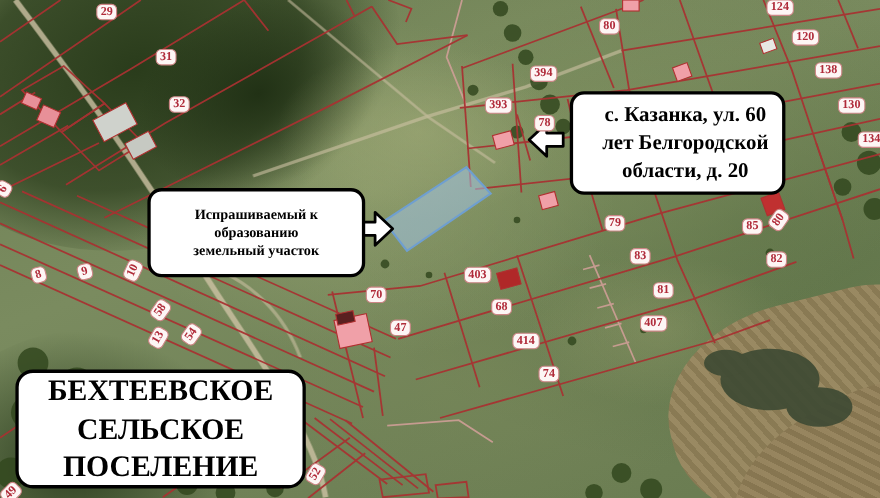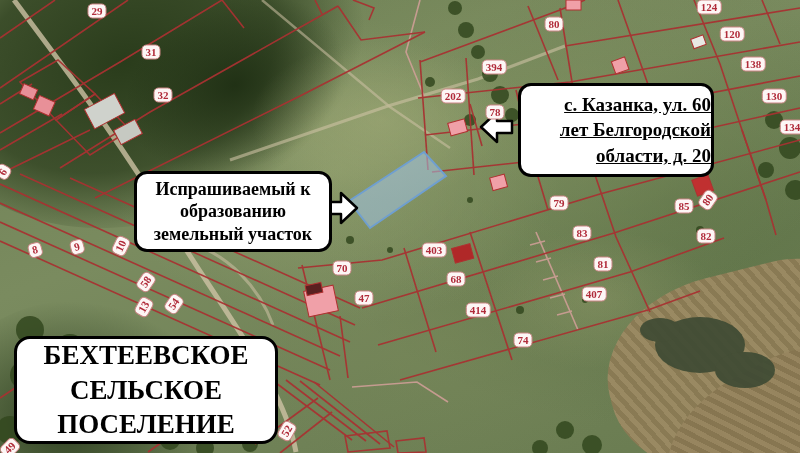--- a/index.html
+++ b/index.html
@@ -30,21 +30,21 @@
   .worn2{left:480px;top:230px;width:240px;height:140px;border-radius:50%;
     background:radial-gradient(ellipse, rgba(150,158,108,.4), transparent 70%);}
   svg.overlay{position:absolute;left:0;top:0;}
   .plabel{position:absolute;transform:translate(-50%,-50%) rotate(var(--r,0deg));
     background:#fdf6f5;border:1px solid #cc8585;border-radius:5px;color:#b02b3a;
     font:bold 11px "Liberation Serif",serif;line-height:13px;padding:0 3px;white-space:nowrap;z-index:5;}
   .callout{position:absolute;background:#fff;border:3px solid #000;border-radius:13px;color:#000;
     font-family:"Liberation Serif",serif;font-weight:bold;display:flex;flex-direction:column;
     justify-content:center;z-index:10;box-sizing:border-box;}
   .callout.center{text-align:center;}
-  .callout.left{text-align:right;text-decoration:underline;}
+  .callout.left{text-align:center;}
 </style>
 </head>
 <body>
 
 <div class="map">
   <div class="bg"></div>
   <div class="blob trees-tl"></div>
   <div class="blob trees-tl2"></div>
   <div class="blob trees-bl"></div>
   <div class="blob worn1"></div>
@@ -213,39 +213,39 @@
   <span class="plabel" style="left:146px;top:282px;--r:-55deg">58</span>
   <span class="plabel" style="left:144px;top:307px;--r:-60deg">13</span>
   <span class="plabel" style="left:174px;top:304px;--r:-55deg">54</span>
   <span class="plabel" style="left:10px;top:448px;--r:-45deg">49</span>
   <span class="plabel" style="left:287px;top:431px;--r:-60deg">52</span>
   <span class="plabel" style="left:342px;top:268px">70</span>
   <span class="plabel" style="left:364px;top:298px">47</span>
   <span class="plabel" style="left:434px;top:250px">403</span>
   <span class="plabel" style="left:456px;top:279px">68</span>
   <span class="plabel" style="left:478px;top:310px">414</span>
-  <span class="plabel" style="left:523px;top:340px">74</span>
+  <span class="plabel" style="left:499px;top:340px">74</span>
   <span class="plabel" style="left:554px;top:24px">80</span>
   <span class="plabel" style="left:494px;top:67px">394</span>
-  <span class="plabel" style="left:453px;top:96px">202</span>
+  <span class="plabel" style="left:453px;top:96px">393</span>
   <span class="plabel" style="left:495px;top:112px">78</span>
   <span class="plabel" style="left:559px;top:203px">79</span>
   <span class="plabel" style="left:582px;top:233px">83</span>
   <span class="plabel" style="left:603px;top:264px">81</span>
   <span class="plabel" style="left:594px;top:294px">407</span>
   <span class="plabel" style="left:684px;top:206px">85</span>
   <span class="plabel" style="left:708px;top:200px;--r:-55deg">80</span>
   <span class="plabel" style="left:706px;top:236px">82</span>
   <span class="plabel" style="left:709px;top:7px">124</span>
   <span class="plabel" style="left:732px;top:34px">120</span>
   <span class="plabel" style="left:753px;top:64px">138</span>
   <span class="plabel" style="left:774px;top:96px">130</span>
   <span class="plabel" style="left:792px;top:127px">134</span>
 
-  <div class="callout center" style="left:134px;top:171px;width:198px;height:81px;font-size:18px;line-height:1.25;">
+  <div class="callout center" style="left:134px;top:171px;width:198px;height:81px;font-size:13px;line-height:1.25;">
     <div>Испрашиваемый к</div>
     <div>образованию</div>
     <div>земельный участок</div>
   </div>
 
   <div class="callout left" style="left:518px;top:83px;width:196px;height:94px;font-size:19px;line-height:1.35;padding-left:14px;">
     <div>с. Казанка, ул. 60</div>
     <div>лет Белгородской</div>
     <div>области, д. 20</div>
   </div>

